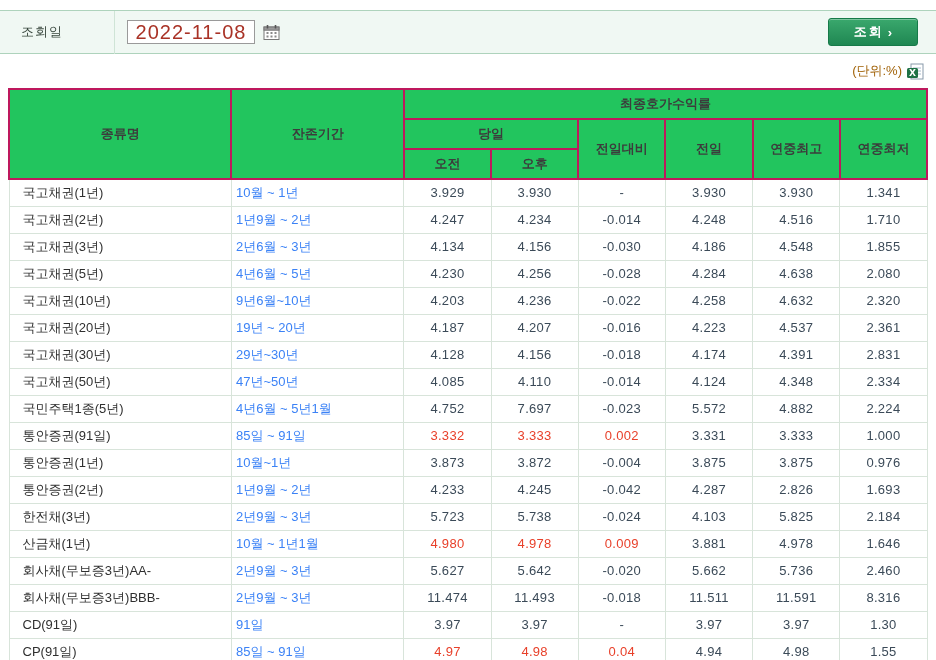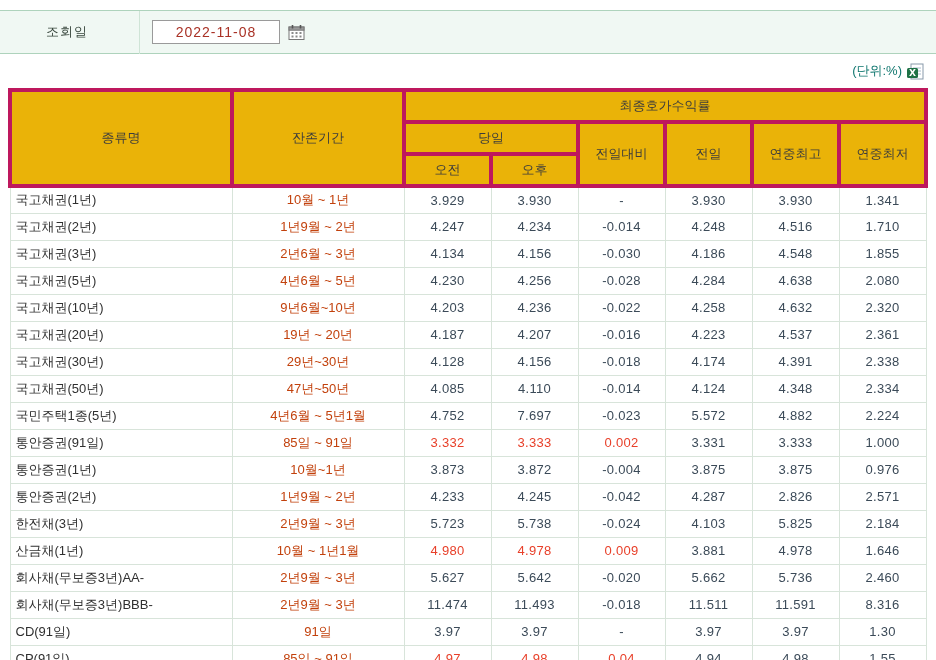--- a/index.html
+++ b/index.html
@@ -10,65 +10,65 @@
   }
   
   .toolbar{
     margin-top:10px;height:44px;
     background:var(--toolbar-bg,#f0f8f3);
     border-top:1px solid var(--toolbar-border,#aed3bc);
     border-bottom:1px solid var(--toolbar-border,#aed3bc);
     display:flex;align-items:center;box-sizing:border-box;
   }
   .date-label{
-    width:93px;padding-left:46px;font-size:13px;color:#37463c;
+    width:93px;padding-left:21px;font-size:13px;color:#37463c;
     letter-spacing:1px;
   }
   .v-divider{width:1px;height:43px;background:#cfe4d6;}
   .date-input{
     margin-left:12px;width:126px;height:22px;line-height:22px;
     background:#fff;border:1px solid #9a9a9a;text-align:center;
-    font-size:14px;color:var(--date-red,#a93226);letter-spacing:1px;
+    font-size:20px;color:var(--date-red,#a93226);letter-spacing:1px;
     display:inline-block;box-sizing:content-box;cursor:text;
   }
   .calendar-btn{margin-left:8px;display:inline-flex;align-items:center;cursor:pointer;}
   .search-btn{
     margin-left:auto;margin-right:18px;width:88px;height:26px;
     background:linear-gradient(#3aa86d,#1f8752);
     border:1px solid #177a49;border-radius:3px;
     color:#fff;font-size:13px;font-weight:bold;letter-spacing:2px;
     display:flex;align-items:center;justify-content:center;gap:4px;cursor:pointer;
     box-shadow:inset 0 1px 0 rgba(255,255,255,.35);
   }
   .search-btn .arrow{font-weight:bold;font-size:13px;letter-spacing:0;}
   
   .unit-row{
     height:34px;display:flex;align-items:center;justify-content:flex-end;
     padding-right:12px;gap:5px;
   }
-  .unit-row .unit-text{font-size:13px;color:#0f766e;}
+  .unit-row .unit-text{font-size:13px;color:#a16207;}
   .excel-btn{display:inline-flex;align-items:center;cursor:pointer;}
   
   table{
     margin:0 8px;width:920px;border-collapse:collapse;table-layout:fixed;
     border:1px solid #b5b5b5;border-top:2px solid #8f8f8f;
   }
   col.c-name{width:222px;} col.c-period{width:172px;}
   col.c-num{width:87px;}
   thead th{
-    background:#eab308;border:4px solid #be185d;
-    font-weight:normal;font-size:13px;color:#3c3c3c;
+    background:#22c55e;border:2px solid #be185d;
+    font-weight:bold;font-size:13px;color:#3c3c3c;
     height:28px;padding:0;text-align:center;
   }
   tbody td{
     border:1px solid #d8e4da;height:27px;padding:0 4px;
     font-size:13px;box-sizing:border-box;background:#fff;
   }
-  td.name{text-align:left;color:#2f2f2f;padding-left:5px;}
-  td.center{text-align:center;color:#c2410c;}
+  td.name{text-align:left;color:#2f2f2f;padding-left:13px;}
+  td.center{color:#3b82f6;}
   td.num{text-align:center;color:var(--num-navy,#3b4a58);letter-spacing:.3px;}
   td.num.up{color:var(--up-red,#e8402a);}
 </style>
 </head>
 <body>
 
 <div class="toolbar">
   <span class="date-label">조회일</span>
   <span class="v-divider"></span>
   <span class="date-input">2022-11-08</span>
@@ -81,20 +81,24 @@
       <g fill="#8a8a8a">
         <rect x="3.5" y="8" width="2" height="2"></rect>
           <rect x="7.5" y="8" width="2" height="2"></rect>
           <rect x="11.5" y="8" width="2" height="2"></rect>
         <rect x="3.5" y="11.5" width="2" height="2"></rect>
           <rect x="7.5" y="11.5" width="2" height="2"></rect>
           <rect x="11.5" y="11.5" width="2" height="2"></rect>
       </g>
     </svg>
   </span>
+  <div class="search-btn">
+    <span>조회</span>
+    <span class="arrow">›</span>
+  </div>
 </div>
 
 <div class="unit-row">
   <span class="unit-text">(단위:%)</span>
   <span class="excel-btn">
     <svg width="17" height="17" viewBox="0 0 17 17" aria-hidden="true">
       <rect x="4" y="1" width="12" height="15" fill="#ffffff" stroke="#8899aa"></rect>
       <line x1="6" y1="5" x2="14" y2="5" stroke="#aabbcc"></line>
       <line x1="6" y1="8" x2="14" y2="8" stroke="#aabbcc"></line>
       <line x1="6" y1="11" x2="14" y2="11" stroke="#aabbcc"></line>
@@ -195,21 +199,21 @@
         <td class="num">2.361</td>
       </tr>
       <tr>
         <td class="name">국고채권(30년)</td>
         <td class="center">29년~30년</td>
         <td class="num">4.128</td>
         <td class="num">4.156</td>
         <td class="num">-0.018</td>
         <td class="num">4.174</td>
         <td class="num">4.391</td>
-        <td class="num">2.338</td>
+        <td class="num">2.831</td>
       </tr>
       <tr>
         <td class="name">국고채권(50년)</td>
         <td class="center">47년~50년</td>
         <td class="num">4.085</td>
         <td class="num">4.110</td>
         <td class="num">-0.014</td>
         <td class="num">4.124</td>
         <td class="num">4.348</td>
         <td class="num">2.334</td>
@@ -245,21 +249,21 @@
         <td class="num">0.976</td>
       </tr>
       <tr>
         <td class="name">통안증권(2년)</td>
         <td class="center">1년9월 ~ 2년</td>
         <td class="num">4.233</td>
         <td class="num">4.245</td>
         <td class="num">-0.042</td>
         <td class="num">4.287</td>
         <td class="num">2.826</td>
-        <td class="num">2.571</td>
+        <td class="num">1.693</td>
       </tr>
       <tr>
         <td class="name">한전채(3년)</td>
         <td class="center">2년9월 ~ 3년</td>
         <td class="num">5.723</td>
         <td class="num">5.738</td>
         <td class="num">-0.024</td>
         <td class="num">4.103</td>
         <td class="num">5.825</td>
         <td class="num">2.184</td>

